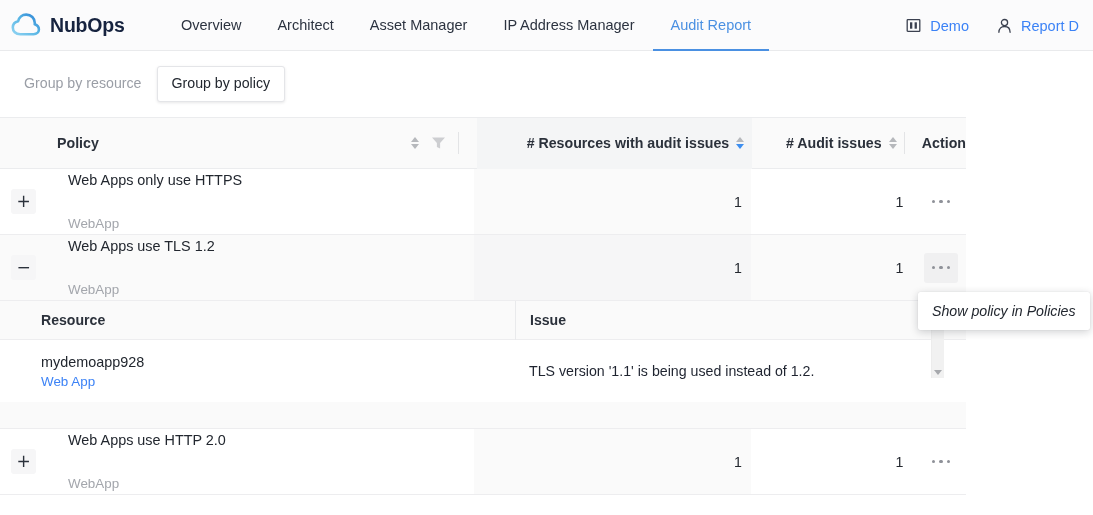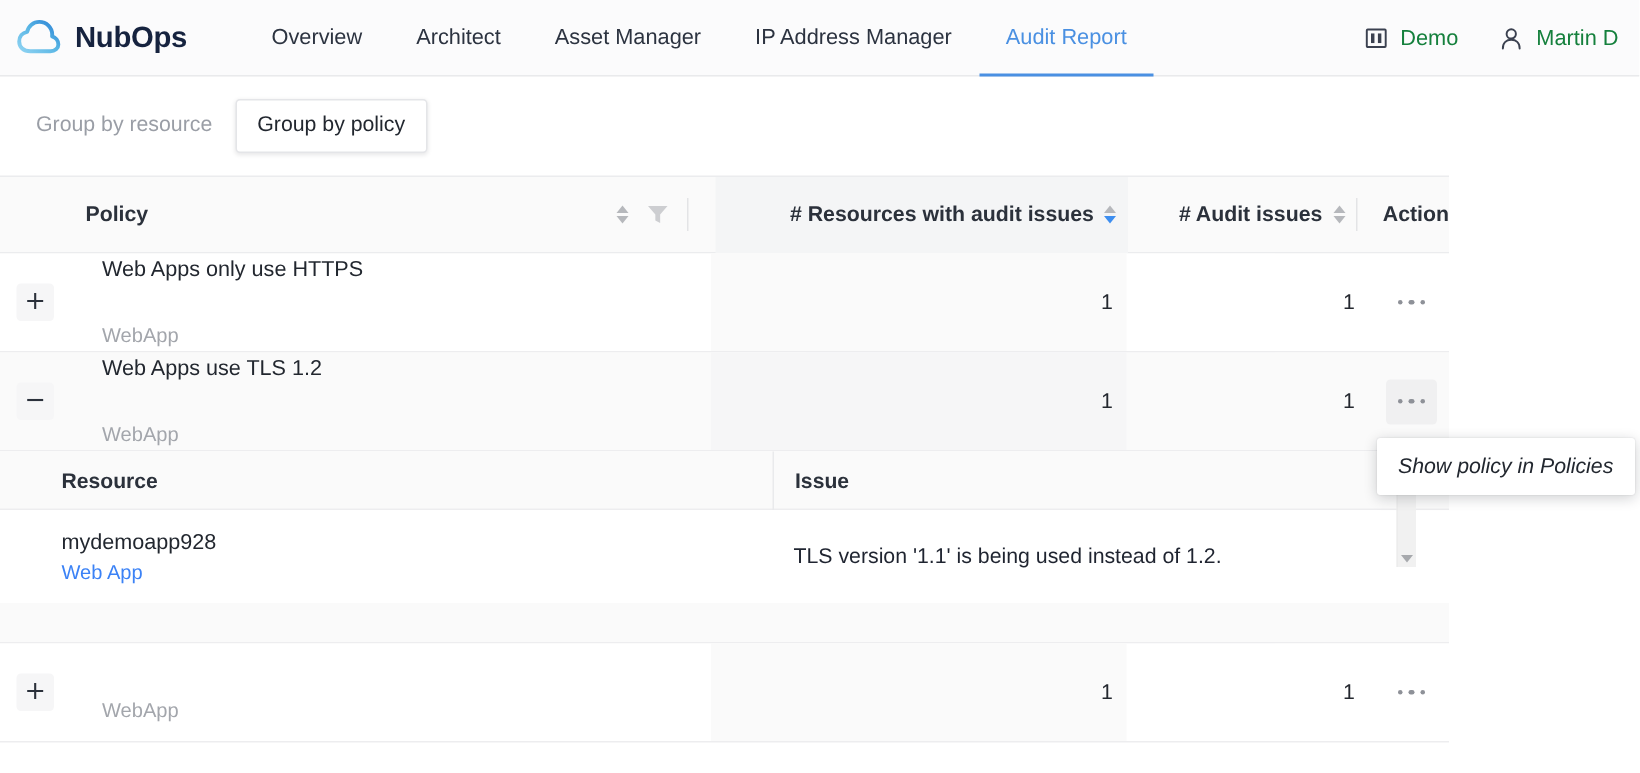--- a/index.html
+++ b/index.html
@@ -71,21 +71,21 @@
     height: 51px;
     display: flex;
     align-items: center;
     gap: 22px;
   }
   .nav-right-item {
     display: flex;
     align-items: center;
     gap: 9px;
     font-size: 14.5px;
-    color: #15803d;
+    color: #3b82f6;
     cursor: pointer;
     padding-right: 6px;
   }
   .icon { display: inline-flex; align-items: center; justify-content: center; }
 
   
   .toolbar {
     height: 66px;
     display: flex;
     align-items: center;
@@ -347,21 +347,21 @@
       </span>
       <span>Demo</span>
     </div>
     <div class="nav-right-item">
       <span class="icon">
         <svg width="15" height="16" viewBox="0 0 15 16">
           <circle cx="7.5" cy="4.6" r="3.1" fill="none" stroke="#3b4150" stroke-width="1.3"></circle>
           <path d="M1.9 14.3 C1.9 10.4 4.4 8.5 7.5 8.5 C10.6 8.5 13.1 10.4 13.1 14.3" fill="none" stroke="#3b4150" stroke-width="1.3" stroke-linecap="round"></path>
         </svg>
       </span>
-      <span>Martin D</span>
+      <span>Report D</span>
     </div>
   </div>
 </div>
 
 <div class="toolbar">
   <div class="seg-group">
     <div class="seg">Group by resource</div>
     <div class="seg active">Group by policy</div>
   </div>
 </div>
@@ -467,20 +467,21 @@
         <span class="sbar-up"></span>
         <span class="sbar-dn"></span>
       </div>
       <div class="sub-bottom-gap"></div>
     </div>
 
     <div class="row">
       <div class="row-cell policy-cell col-policy">
         <span class="expander">+</span>
         <span class="policy-text">
+          <span class="policy-title">Web Apps use HTTP 2.0</span>
           <span class="policy-sub">WebApp</span>
         </span>
       </div>
       <div class="row-cell num-cell highlight col-res">1</div>
       <div class="row-cell num-cell col-issues">1</div>
       <div class="row-cell action-cell col-action">
         <span class="dots">
           <span class="dot"></span>
           <span class="dot"></span>
           <span class="dot"></span>

